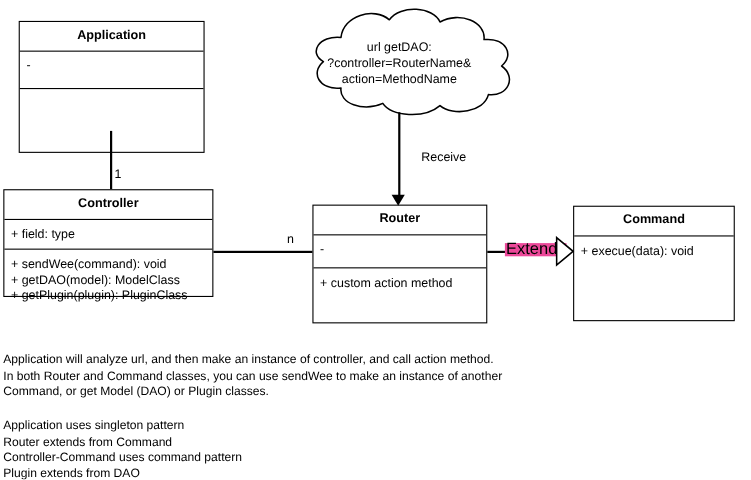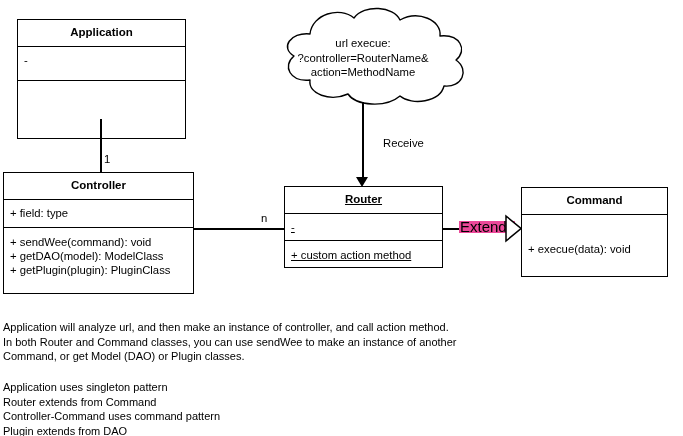--- a/index.html
+++ b/index.html
@@ -59,27 +59,27 @@
     flex: 1;
   }
   .uml-line {
     white-space: nowrap;
   }
 
   
   #box-application { left: 17px;  top: 19px;  width: 169px; height: 120px; }
   #box-application .uml-attrs { height: 34px; }
 
-  #box-controller  { left: 3px;   top: 172px; width: 191px; height: 122px; }
+  #box-controller  { left: 3px;   top: 172px; width: 191px; height: 98px; }
   #box-controller .uml-attrs { height: 28px; }
 
-  #box-router      { left: 284px; top: 186px; width: 159px; height: 82px; text-decoration: underline; }
+  #box-router      { left: 284px; top: 186px; width: 159px; height: 108px; }
   #box-router .uml-attrs { height: 30px; }
 
-  #box-command     { left: 521px; top: 187px; width: 147px; height: 90px; gap: 20px; }
+  #box-command     { left: 521px; top: 187px; width: 147px; height: 105px; }
   #box-command .uml-attrs { height: 30px; }
 
   
   .conn {
     position: absolute;
     background: #000000;
   }
   .conn-v { width: 1.6px; }
   .conn-h { height: 1.6px; }
 
@@ -187,21 +187,21 @@
              C 166 6, 190 16, 188 32
              C 208 30, 216 46, 204 56
              C 218 66, 210 84, 192 82
              C 188 98, 160 102, 148 92
              C 134 104, 104 102, 96 90
              C 78 98, 56 90, 58 76
              C 38 78, 30 62, 42 52
              C 28 44, 38 28, 58 30 Z" fill="#ffffff" stroke="#000000" stroke-width="1.4" stroke-linejoin="round"></path>
   </svg>
   <div id="cloud-text">
-    <div class="cloud-line">url execue:</div>
+    <div class="cloud-line">url getDAO:</div>
     <div class="cloud-line">?controller=RouterName&amp;</div>
     <div class="cloud-line">action=MethodName</div>
   </div>
 
   <div class="uml-class" id="box-application">
     <div class="uml-name">Application</div>
     <div class="uml-attrs">
       <div class="uml-line">-</div>
     </div>
   </div>

